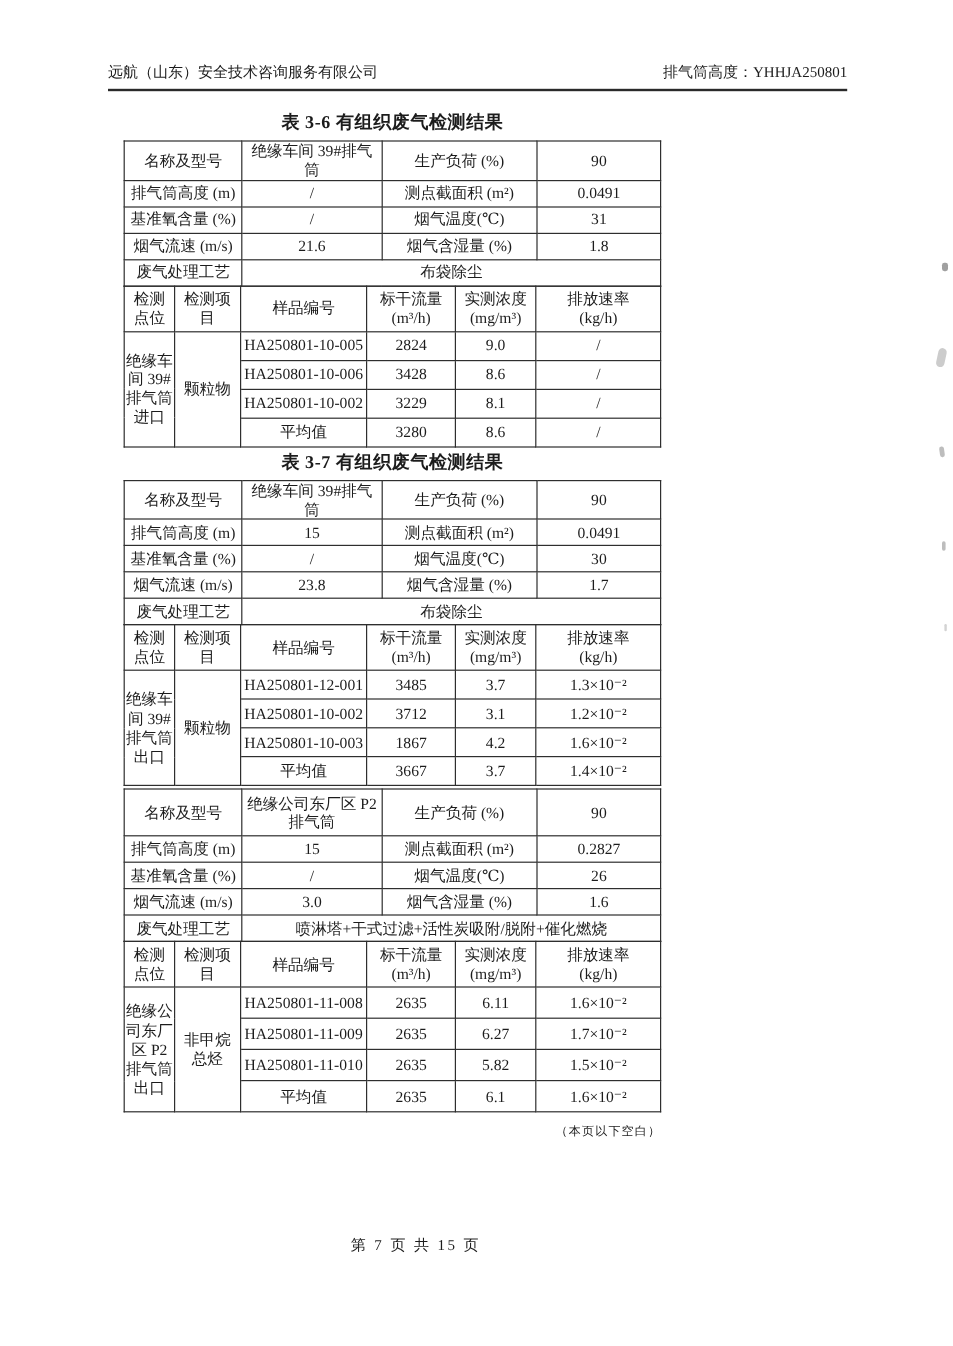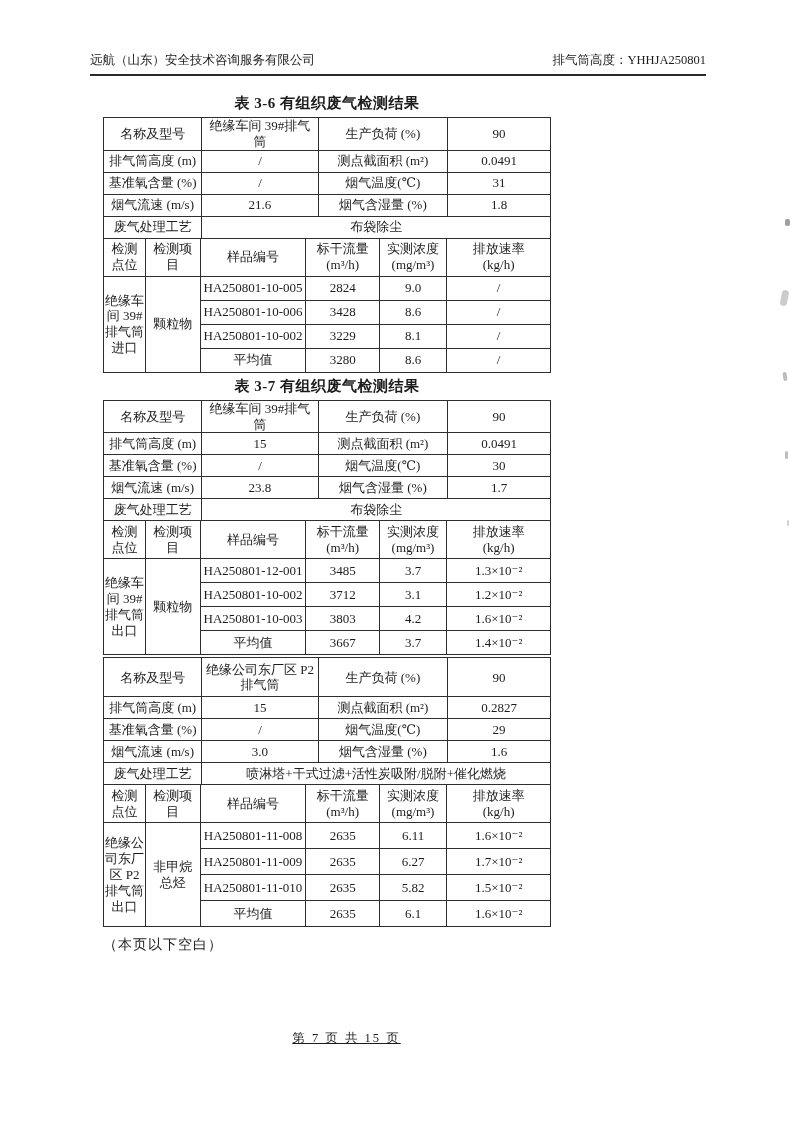--- a/index.html
+++ b/index.html
@@ -30,24 +30,24 @@
   tr.tall{height:39px;}
   .det-table{margin-top:-1px;}
   .det-table tr{height:24px;}
   .det-table tr.det-head{height:38px;}
   .det-table.big tr{height:26px;}
   .det-table.big tr.det-head{height:38px;}
   .det-head td{white-space:pre-line;}
   .point-cell,.item-cell{padding:0 1px;}
   .tbl-block{margin-bottom:2px;}
   
-  .blank-note{text-align:left;font-size:14px;margin-top:9px;letter-spacing:1px;}
+  .blank-note{text-align:right;font-size:10px;margin-top:9px;letter-spacing:1px;}
   .page-footer{
     position:absolute;top:1030px;left:0;width:693px;text-align:center;
-    font-size:12.5px;letter-spacing:2px;text-decoration:underline;
+    font-size:12.5px;letter-spacing:2px;
   }
   
   .artifact{position:absolute;background:#6d6d6d;border-radius:2px;}
   .a1{left:785px;top:219px;width:5px;height:7px;opacity:.65;}
   .a2{left:781px;top:290px;width:7px;height:16px;opacity:.35;border-radius:4px;transform:rotate(12deg);}
   .a3{left:783px;top:372px;width:4px;height:9px;opacity:.45;transform:rotate(-8deg);}
   .a4{left:785px;top:451px;width:3px;height:8px;opacity:.45;}
   .a5{left:787px;top:520px;width:2px;height:6px;opacity:.3;}
 </style>
 </head>
@@ -221,21 +221,21 @@
         <td>1.3×10⁻²</td>
       </tr>
       <tr>
         <td>HA250801-10-002</td>
         <td>3712</td>
         <td>3.1</td>
         <td>1.2×10⁻²</td>
       </tr>
       <tr>
         <td>HA250801-10-003</td>
-        <td>3803</td>
+        <td>1867</td>
         <td>4.2</td>
         <td>1.6×10⁻²</td>
       </tr>
       <tr>
         <td>平均值</td>
         <td>3667</td>
         <td>3.7</td>
         <td>1.4×10⁻²</td>
       </tr>
     </tbody>
@@ -260,21 +260,21 @@
       <tr>
         <td>排气筒高度 (m)</td>
         <td>15</td>
         <td>测点截面积 (m²)</td>
         <td>0.2827</td>
       </tr>
       <tr>
         <td>基准氧含量 (%)</td>
         <td>/</td>
         <td>烟气温度(℃)</td>
-        <td>29</td>
+        <td>26</td>
       </tr>
       <tr>
         <td>烟气流速 (m/s)</td>
         <td>3.0</td>
         <td>烟气含湿量 (%)</td>
         <td>1.6</td>
       </tr>
       <tr>
         <td>废气处理工艺</td>
         <td colspan="3">喷淋塔+干式过滤+活性炭吸附/脱附+催化燃烧</td>

